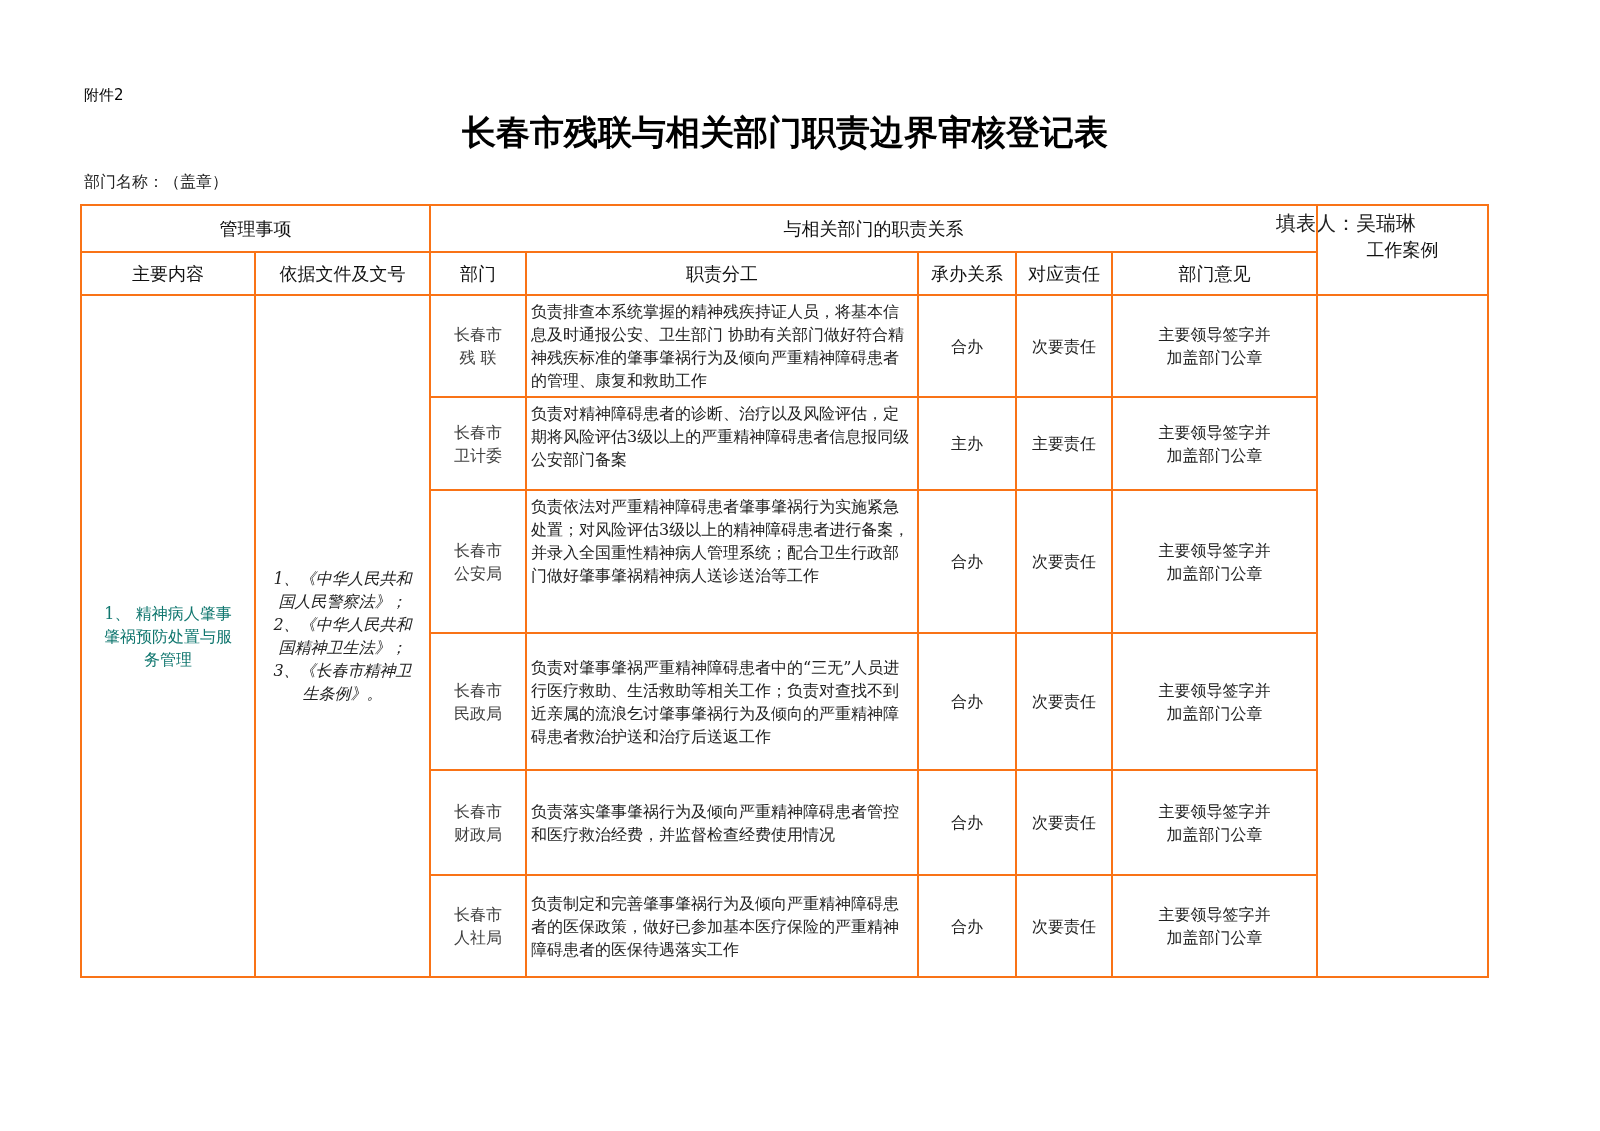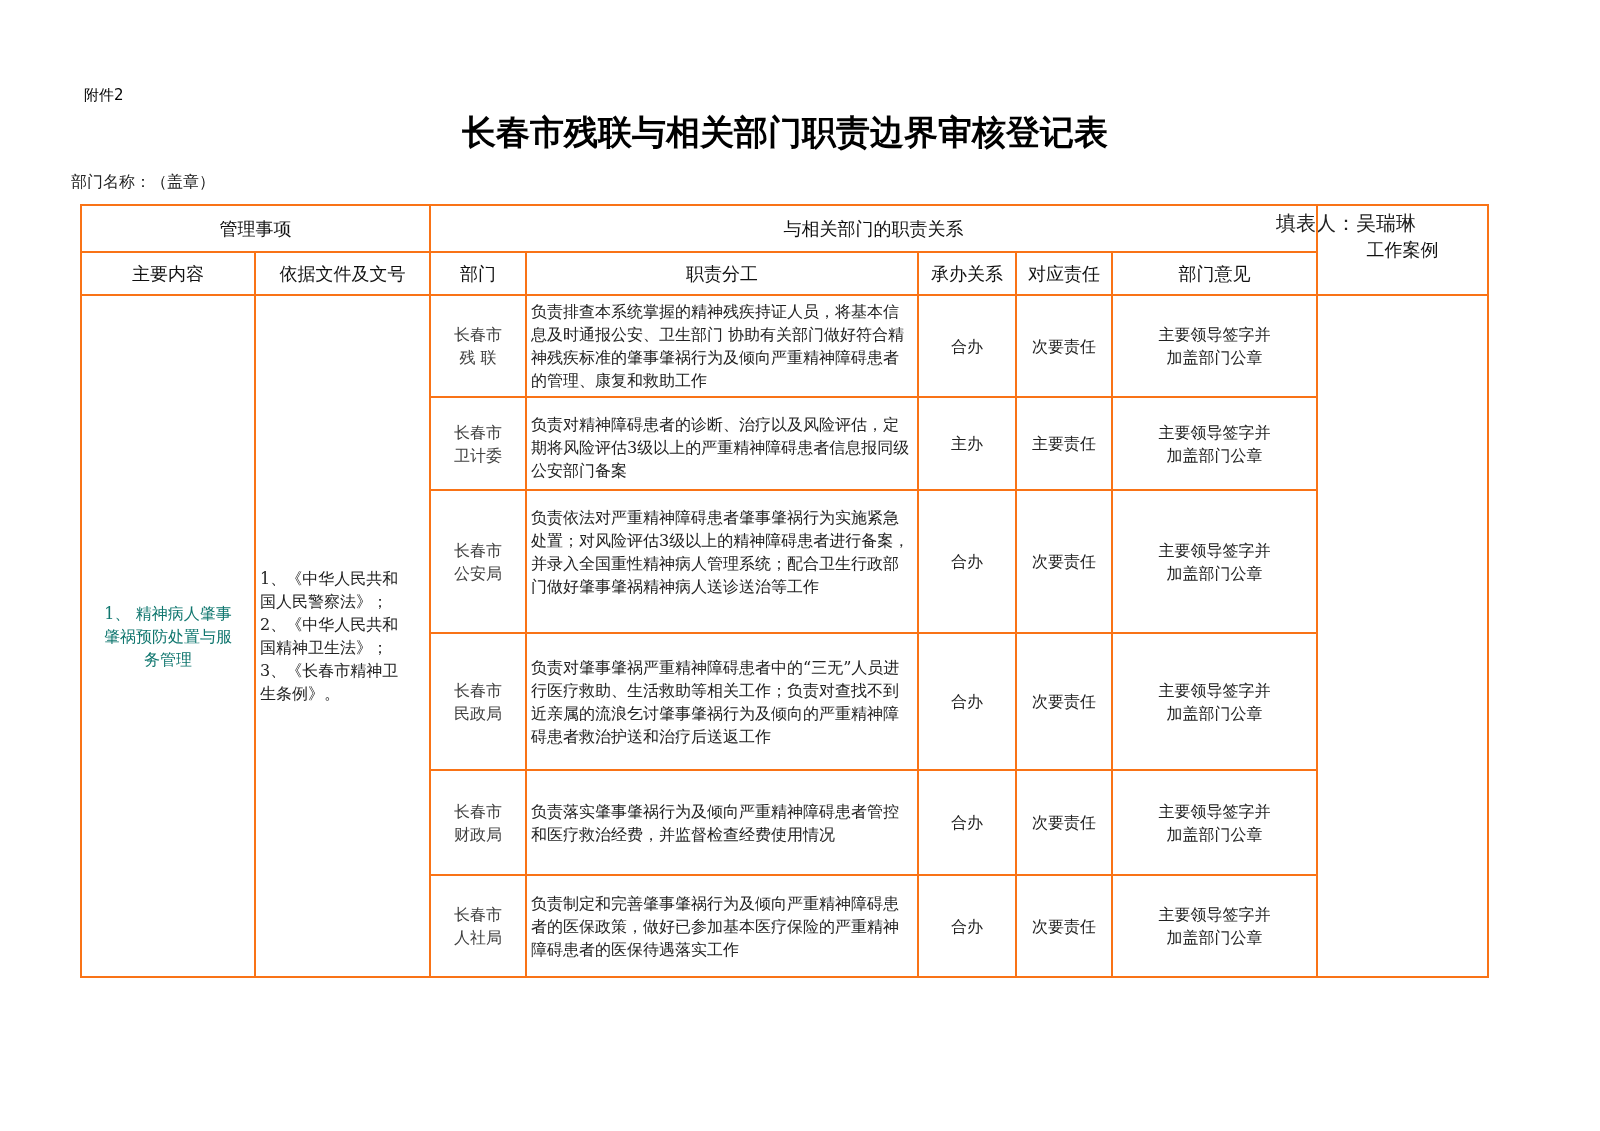--- a/index.html
+++ b/index.html
@@ -1,30 +1,30 @@
 <!DOCTYPE html>
 <html><head>
   <meta charset="utf-8">
   <style>
     * { box-sizing: border-box; margin: 0; padding: 0; }
     html, body { width: 1600px; height: 1131px; background: #ffffff; overflow: hidden; }
     body { position: relative; font-family: "DejaVu Serif", "Liberation Serif", serif; color: #111; }
     .attach { position: absolute; left: 84px; top: 86px; font-family: "DejaVu Sans", "Liberation Sans", sans-serif; font-size: 15px; color: #000; }
     .title { position: absolute; left: 0; width: 1570px; top: 110px; text-align: center; font-family: "DejaVu Serif", "Liberation Serif", serif; font-weight: bold; font-size: 34px; letter-spacing: 0px; color: #000; }
-    .dept-name { position: absolute; left: 71px; top: 172px; font-size: 16px; color: #222; }
+    .dept-name { position: absolute; left: 84px; top: 172px; font-size: 16px; color: #222; }
     .filler { position: absolute; left: 1276px; top: 172px; font-size: 20px; color: #222; margin-top: 38px; }
     table.reg { position: absolute; left: 80px; top: 204px; border-collapse: collapse; table-layout: fixed; width: 1407px; }
     table.reg td, table.reg th { border: 2px solid #f97316; font-weight: normal; vertical-align: middle; }
     table.reg th { font-size: 18px; font-family: "DejaVu Sans", "Liberation Sans", sans-serif; text-align: center; color: #111; }
     td.dept { text-align: center; font-size: 16px; line-height: 23px; color: #404040; }
     td.duty { text-align: left; font-size: 16px; line-height: 23px; padding: 0 4px 0 4px; color: #222; vertical-align: middle; }
-    td.duty.top { vertical-align: top; padding-top: 15px; margin-top: 14px; }
+    td.duty.top { vertical-align: top; padding-top: 4px; margin-top: 14px; }
     td.center { text-align: center; font-size: 16px; line-height: 23px; color: #222; }
     td.main { text-align: center; font-size: 16px; line-height: 23px; padding: 0 16px; color: #0f766e; }
-    td.basis { font-size: 16px; line-height: 23px; padding: 0 4px; color: #222; }
+    td.basis { text-align: center; font-size: 16px; line-height: 23px; padding: 0 4px; color: #222; font-style: italic; }
     td.case { border-bottom: 2px solid #000; }
     .line { display: block; }
   </style>
 </head>
 <body>
 
 <div class="attach">附件2</div>
 <div class="title">长春市残联与相关部门职责边界审核登记表</div>
 <div class="dept-name">部门名称：（盖章）</div>
 <div class="filler">填表人：吴瑞琳</div>

